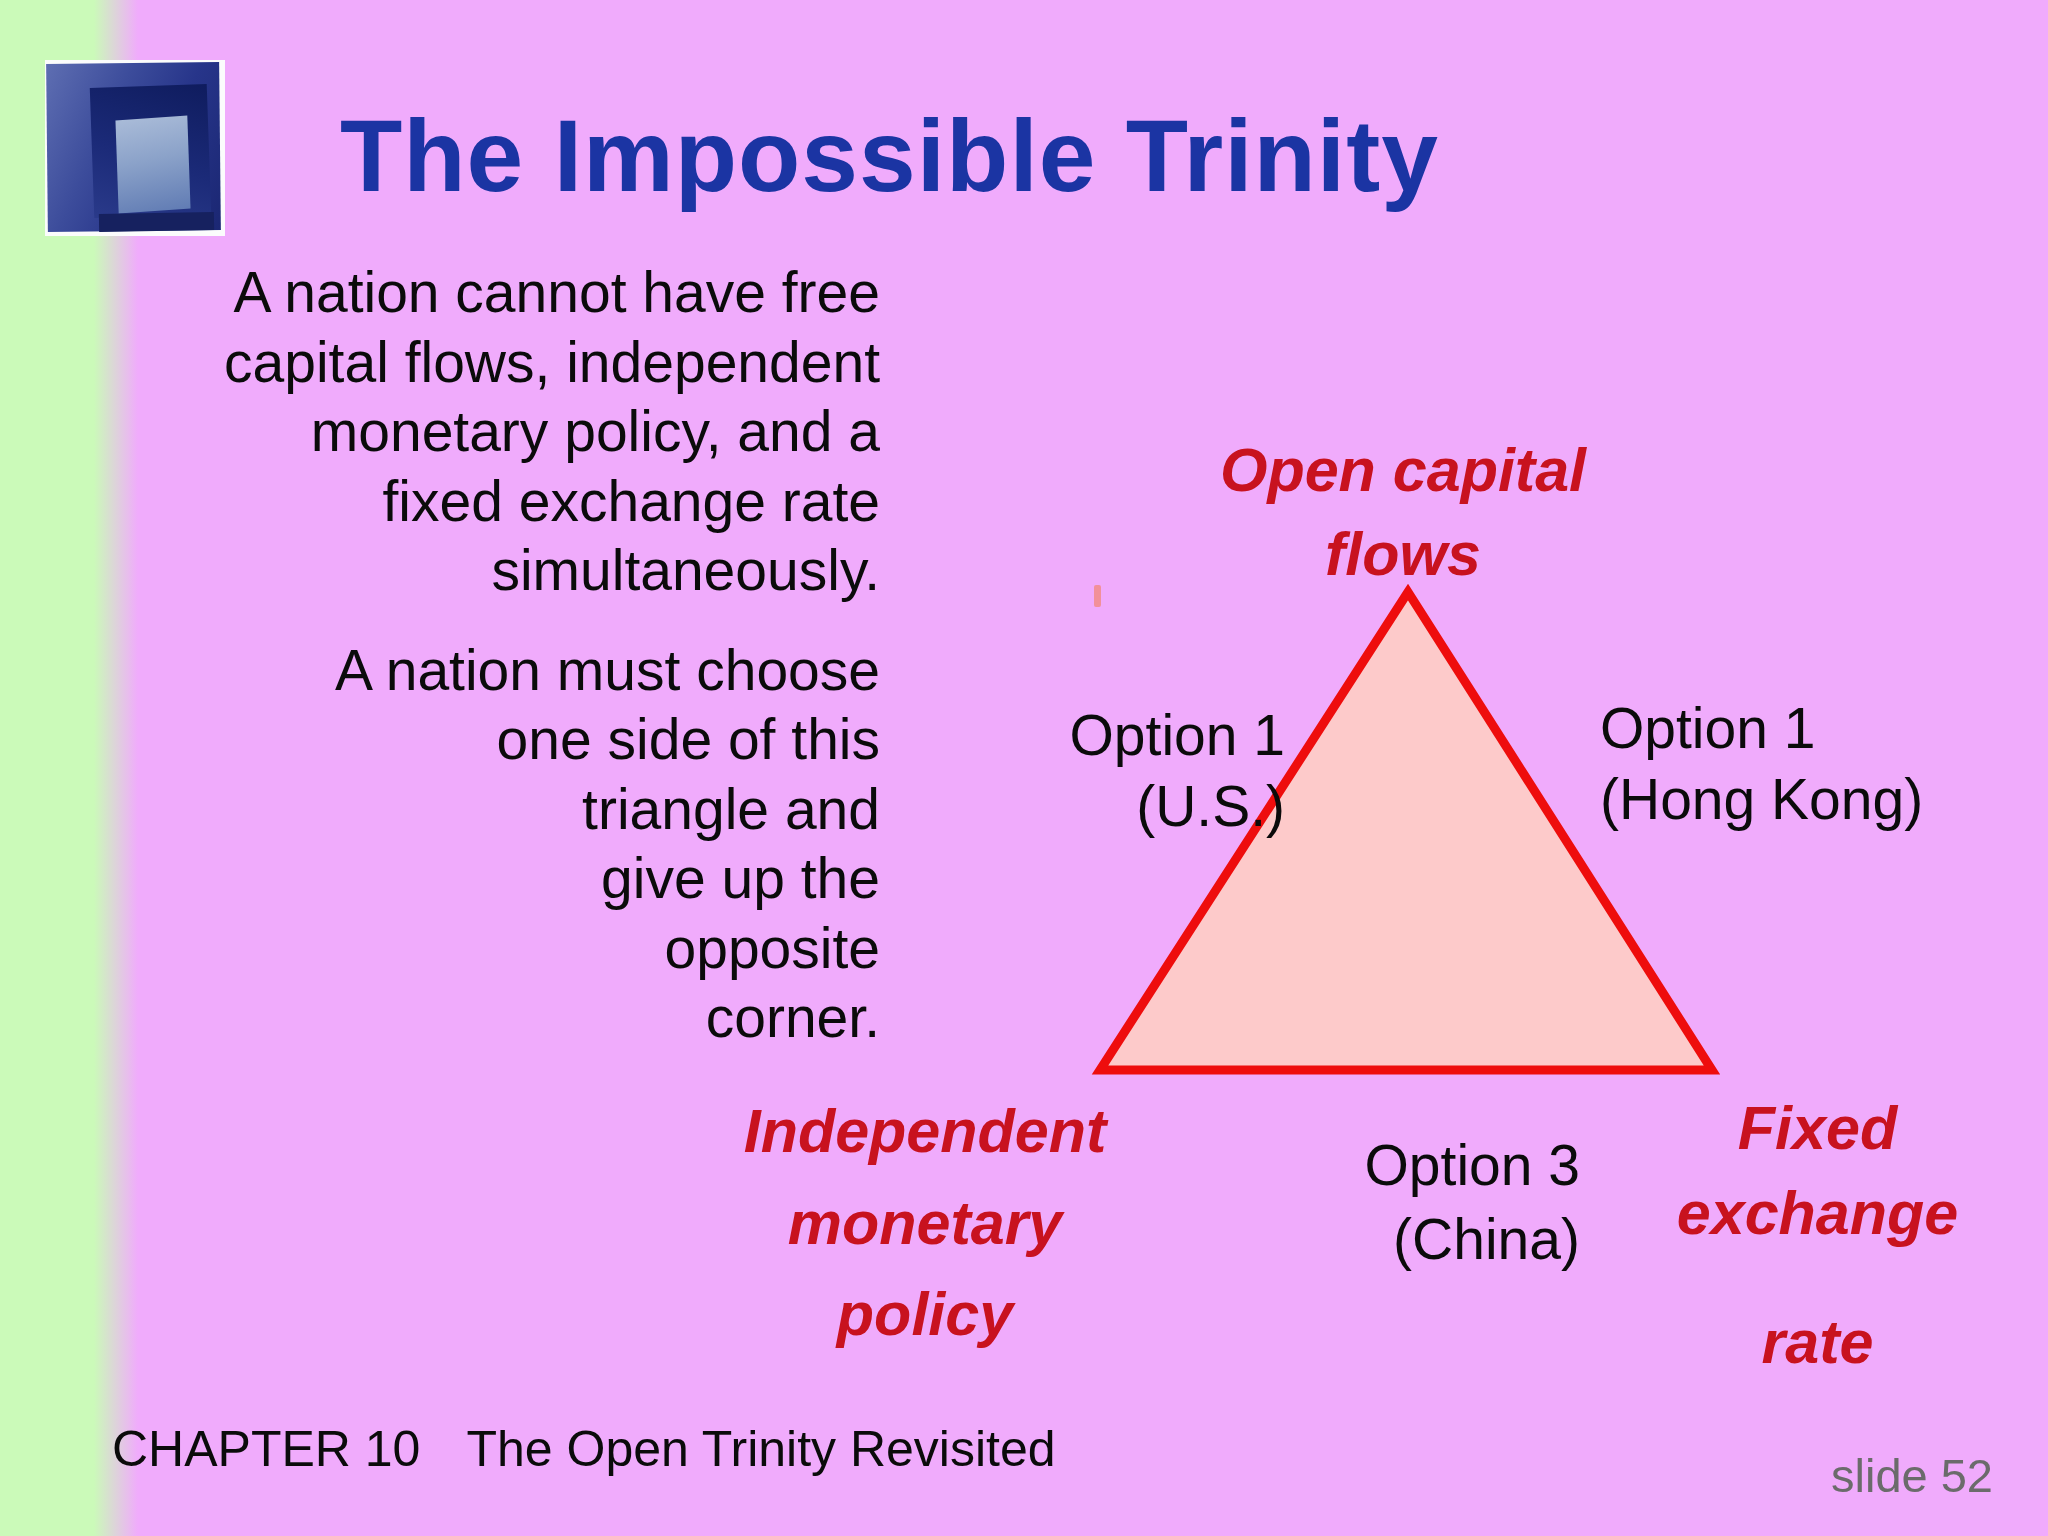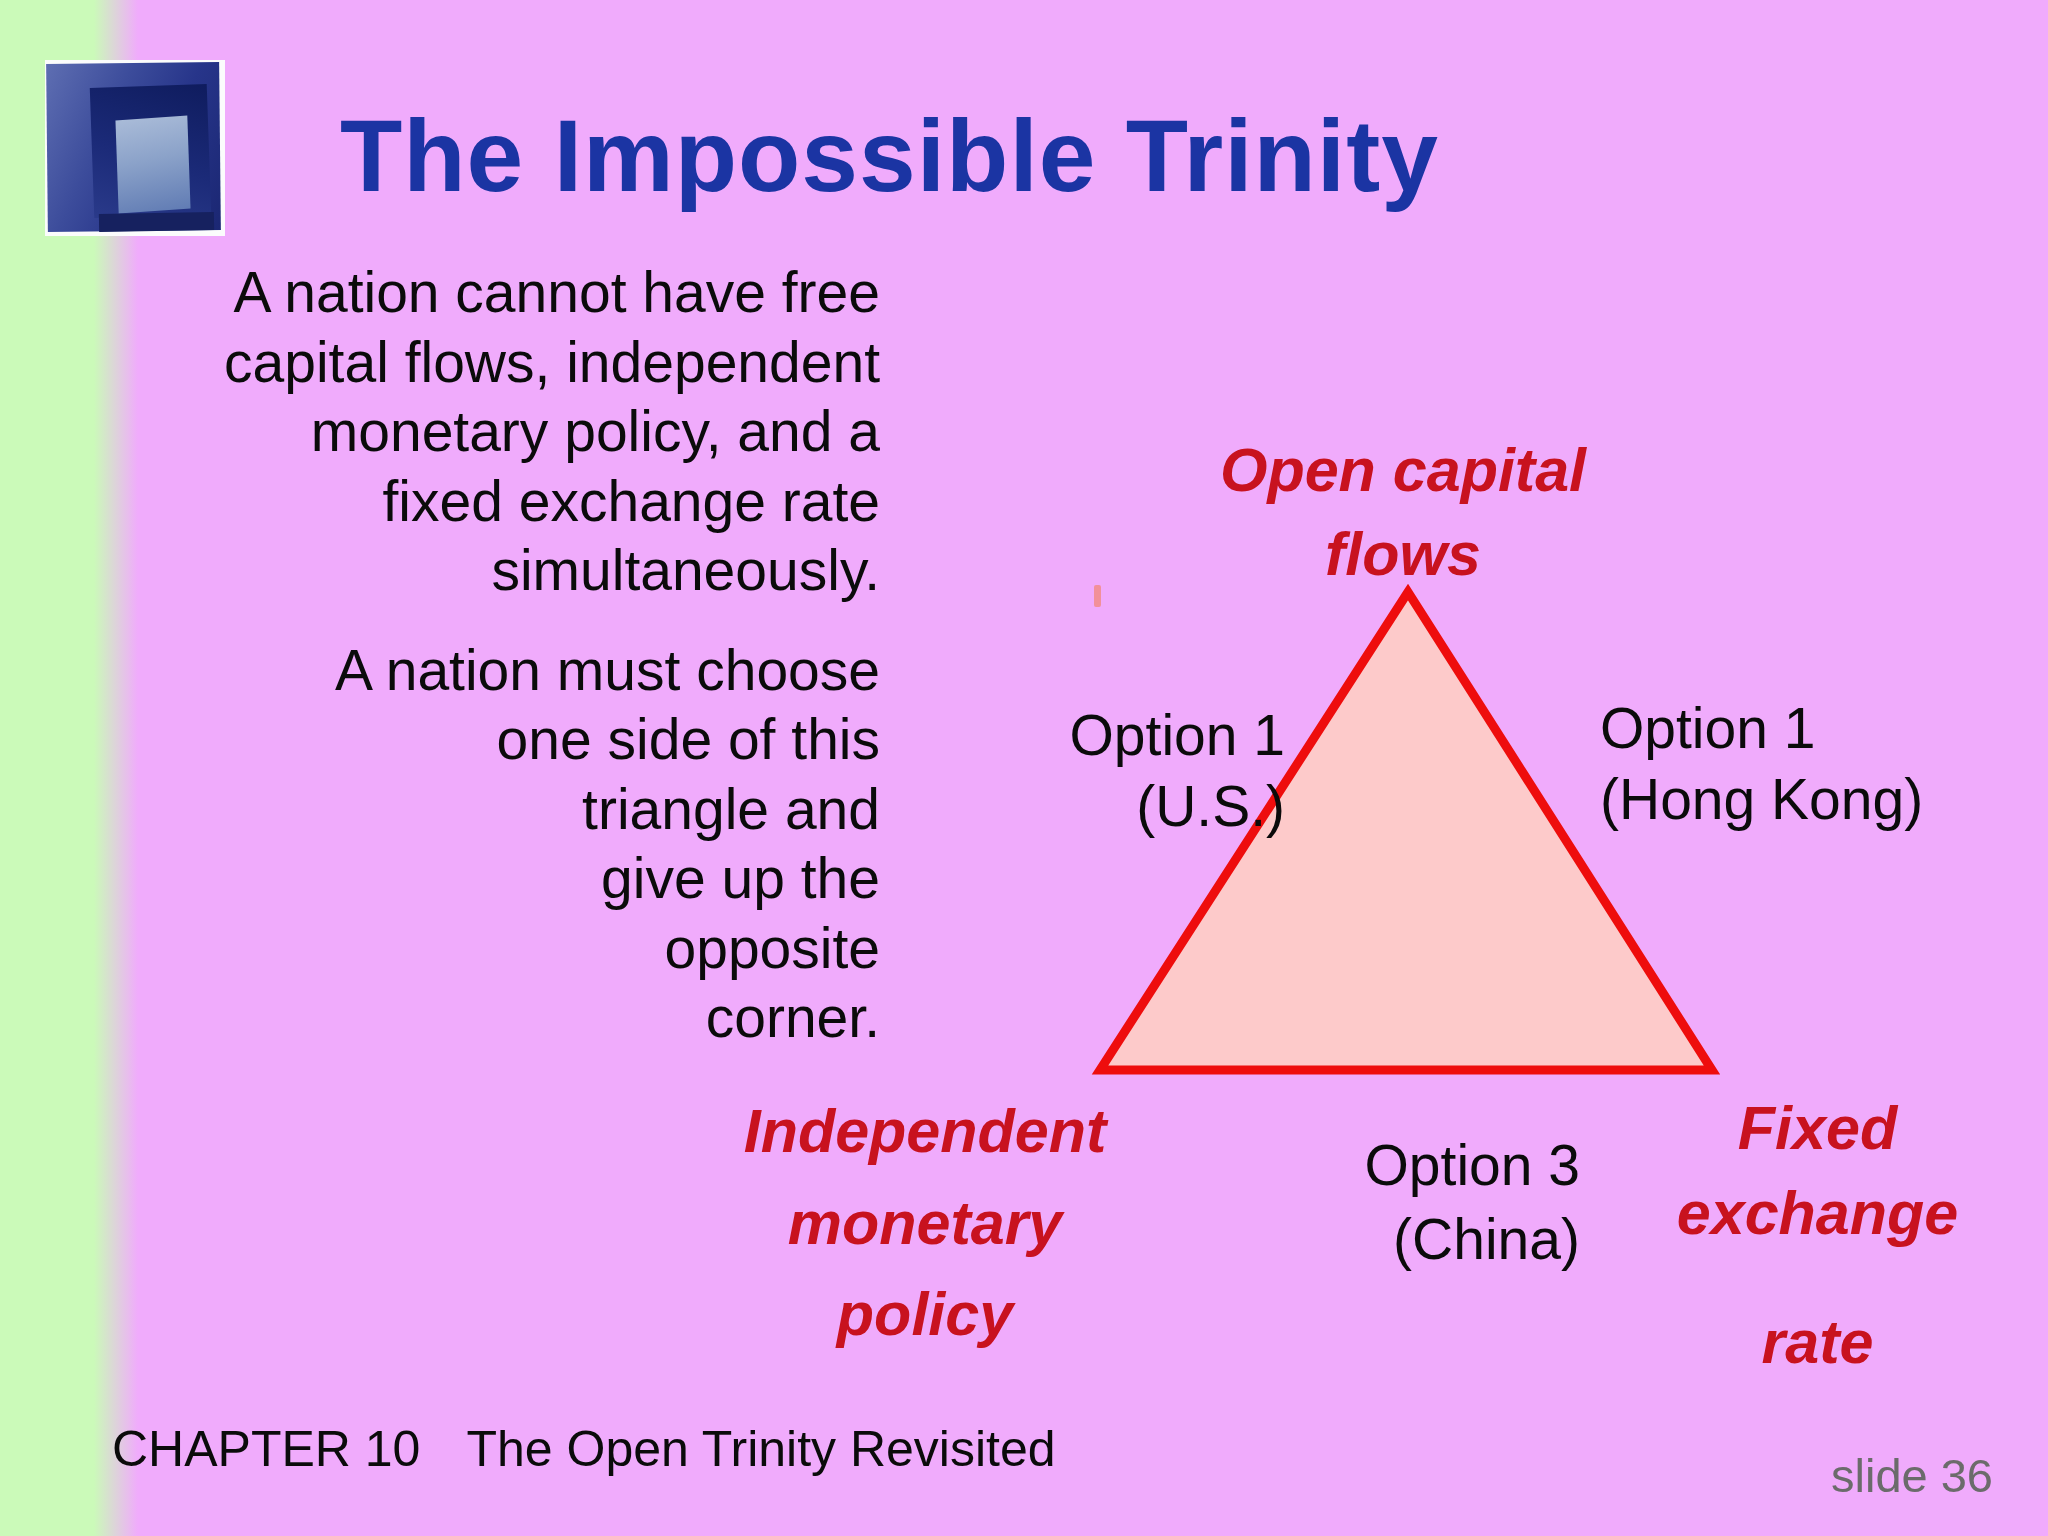--- a/index.html
+++ b/index.html
@@ -117,15 +117,15 @@
 
   <p class="dlabel vertex-label preline lbl-fixed">Fixed
 exchange</p>
 
   <p class="dlabel vertex-label preline lbl-rate">rate</p>
 
   <div class="footer">
     <span class="chapter">CHAPTER 10</span><span>The Open Trinity Revisited</span>
   </div>
 
-  <div class="slide-number">slide 36</div>
+  <div class="slide-number">slide 52</div>
 
 </div>
 
 </body></html>

